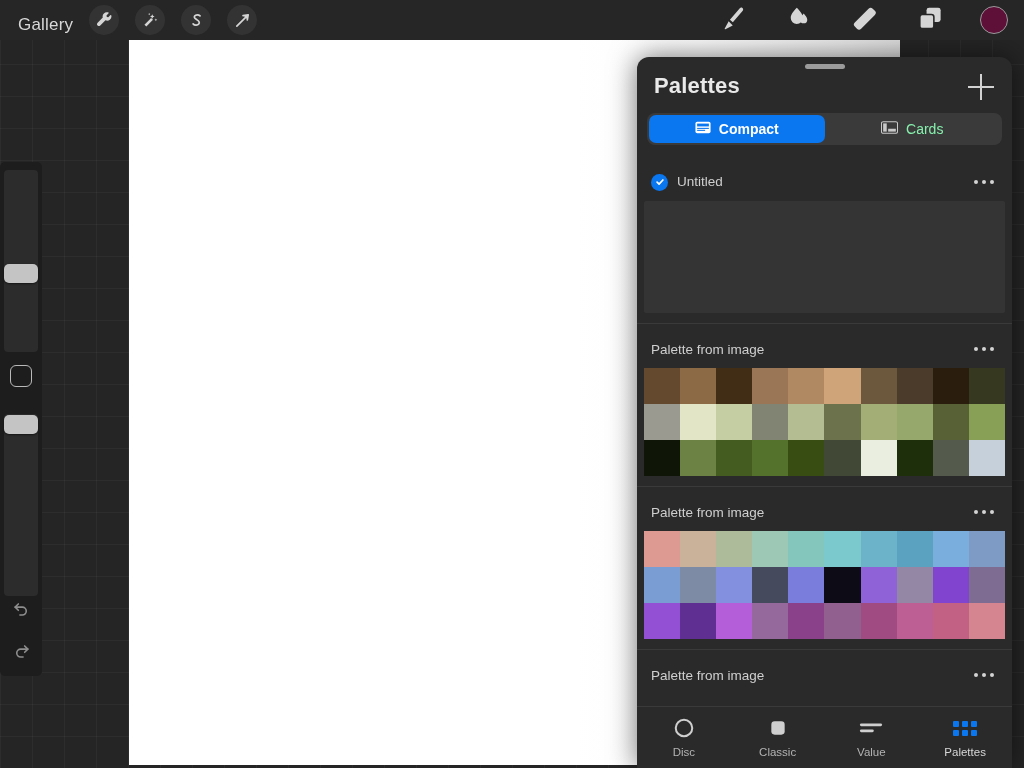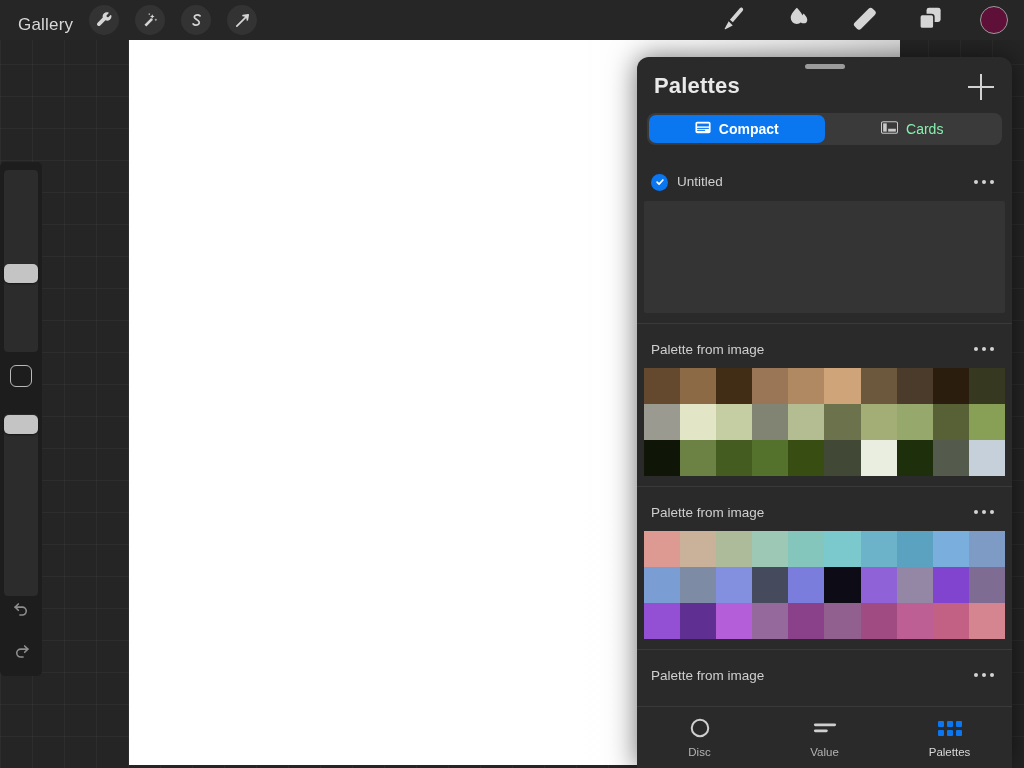--- a/index.html
+++ b/index.html
@@ -457,20 +457,28 @@
     <div class="tabbar">
       <div class="tab">
         <div class="tab-ico">
           <svg width="22" height="22" viewBox="0 0 24 24" fill="none" stroke="#cfcfcf" stroke-width="2.2">
             <circle cx="12" cy="12" r="9"></circle>
           </svg>
         </div>
         <div class="tab-label">Disc</div>
       </div>
 
+      <div class="tab">
+        <div class="tab-ico">
+          <svg width="20" height="20" viewBox="0 0 24 24">
+            <rect x="4" y="4" width="16" height="16" rx="4" fill="#cfcfcf"></rect>
+          </svg>
+        </div>
+        <div class="tab-label">Classic</div>
+      </div>
 
 
       <div class="tab">
         <div class="tab-ico">
           <svg width="24" height="14" viewBox="0 0 26 14">
             <rect x="1" y="2" width="24" height="3" rx="1.5" fill="#cfcfcf"></rect>
             <rect x="1" y="8.5" width="15" height="3" rx="1.5" fill="#cfcfcf"></rect>
           </svg>
         </div>
         <div class="tab-label">Value</div>

